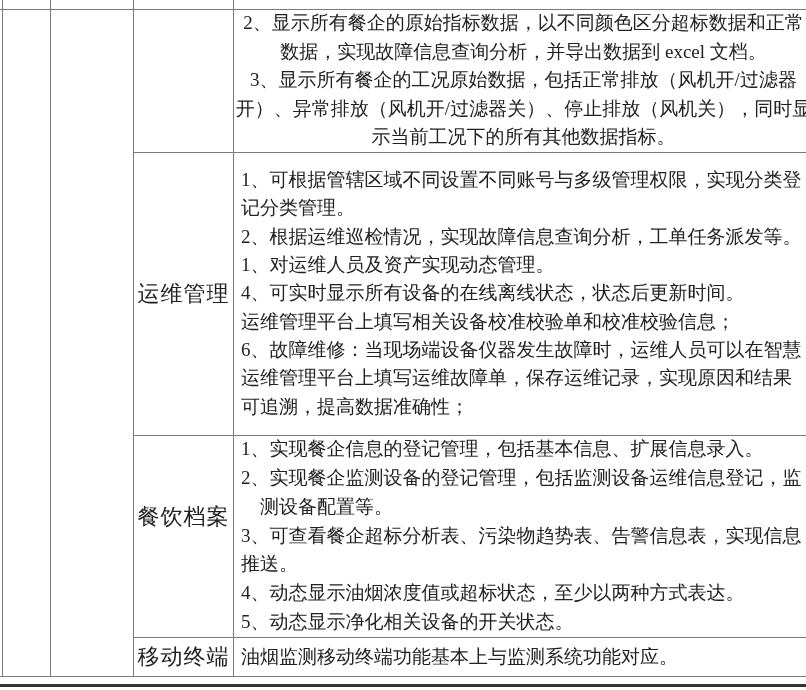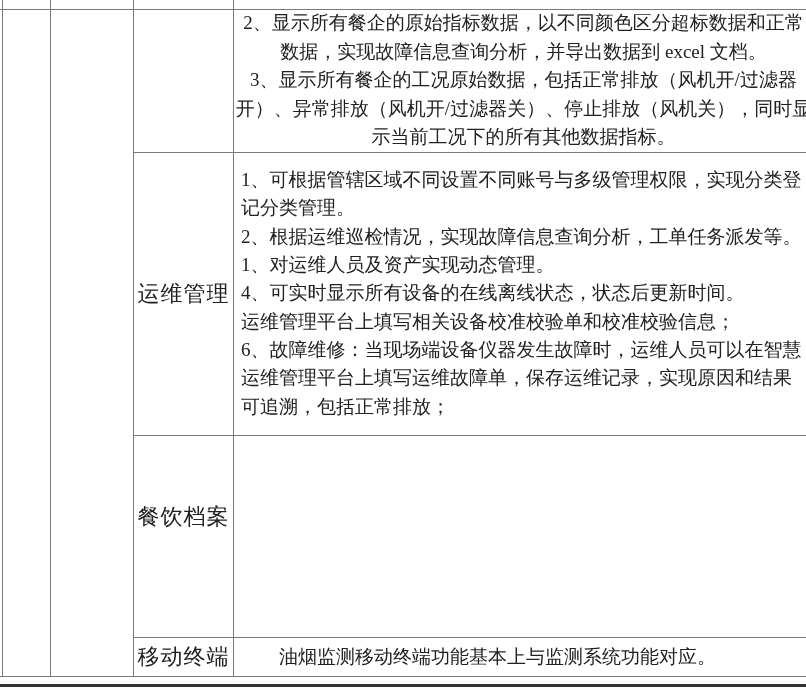--- a/index.html
+++ b/index.html
@@ -42,21 +42,21 @@
   .desc-cell {
     font-size: 19px;
   }
   .tline {
     white-space: pre;
     overflow: visible;
   }
   .r1 .tline { height: 28.6px;  line-height: 28.6px; }
   .r2 .tline { height: 28.3px;  line-height: 28.3px; }
   .r3 .tline { height: 28.85px; line-height: 28.85px; }
-  .r4 .tline { height: 28px;    line-height: 28px; margin-left: 38px; }
+  .r4 .tline { height: 28px;    line-height: 28px; }
 </style>
 </head>
 <body>
 
 <div class="canvas">
 
   <div class="vline" style="left:2px;   top:0; height:676px;"></div>
   <div class="vline" style="left:50px;  top:0; height:676px;"></div>
   <div class="vline" style="left:133px; top:0; height:676px;"></div>
   <div class="vline" style="left:233px; top:0; height:676px;"></div>
@@ -88,21 +88,30 @@
 
   <div class="cell desc-cell r2" style="left:241px; top:152px; width:565px; height:283px;">
       <div class="tline">1、可根据管辖区域不同设置不同账号与多级管理权限，实现分类登</div>
       <div class="tline">记分类管理。</div>
       <div class="tline">2、根据运维巡检情况，实现故障信息查询分析，工单任务派发等。</div>
       <div class="tline">1、对运维人员及资产实现动态管理。</div>
       <div class="tline">4、可实时显示所有设备的在线离线状态，状态后更新时间。</div>
       <div class="tline">运维管理平台上填写相关设备校准校验单和校准校验信息；</div>
       <div class="tline">6、故障维修：当现场端设备仪器发生故障时，运维人员可以在智慧</div>
       <div class="tline">运维管理平台上填写运维故障单，保存运维记录，实现原因和结果</div>
-      <div class="tline">可追溯，包括正常排放；</div>
+      <div class="tline">可追溯，提高数据准确性；</div>
     </div>
 
+  <div class="cell desc-cell r3" style="left:241px; top:435px; width:565px; height:202px;">
+      <div class="tline">1、实现餐企信息的登记管理，包括基本信息、扩展信息录入。</div>
+      <div class="tline">2、实现餐企监测设备的登记管理，包括监测设备运维信息登记，监</div>
+      <div class="tline">　测设备配置等。</div>
+      <div class="tline">3、可查看餐企超标分析表、污染物趋势表、告警信息表，实现信息</div>
+      <div class="tline">推送。</div>
+      <div class="tline">4、动态显示油烟浓度值或超标状态，至少以两种方式表达。</div>
+      <div class="tline">5、动态显示净化相关设备的开关状态。</div>
+    </div>
 
   <div class="cell desc-cell r4" style="left:241px; top:637px; width:565px; height:39px;">
       <div class="tline">油烟监测移动终端功能基本上与监测系统功能对应。</div>
     </div>
 
 </div>
 
 </body></html>

